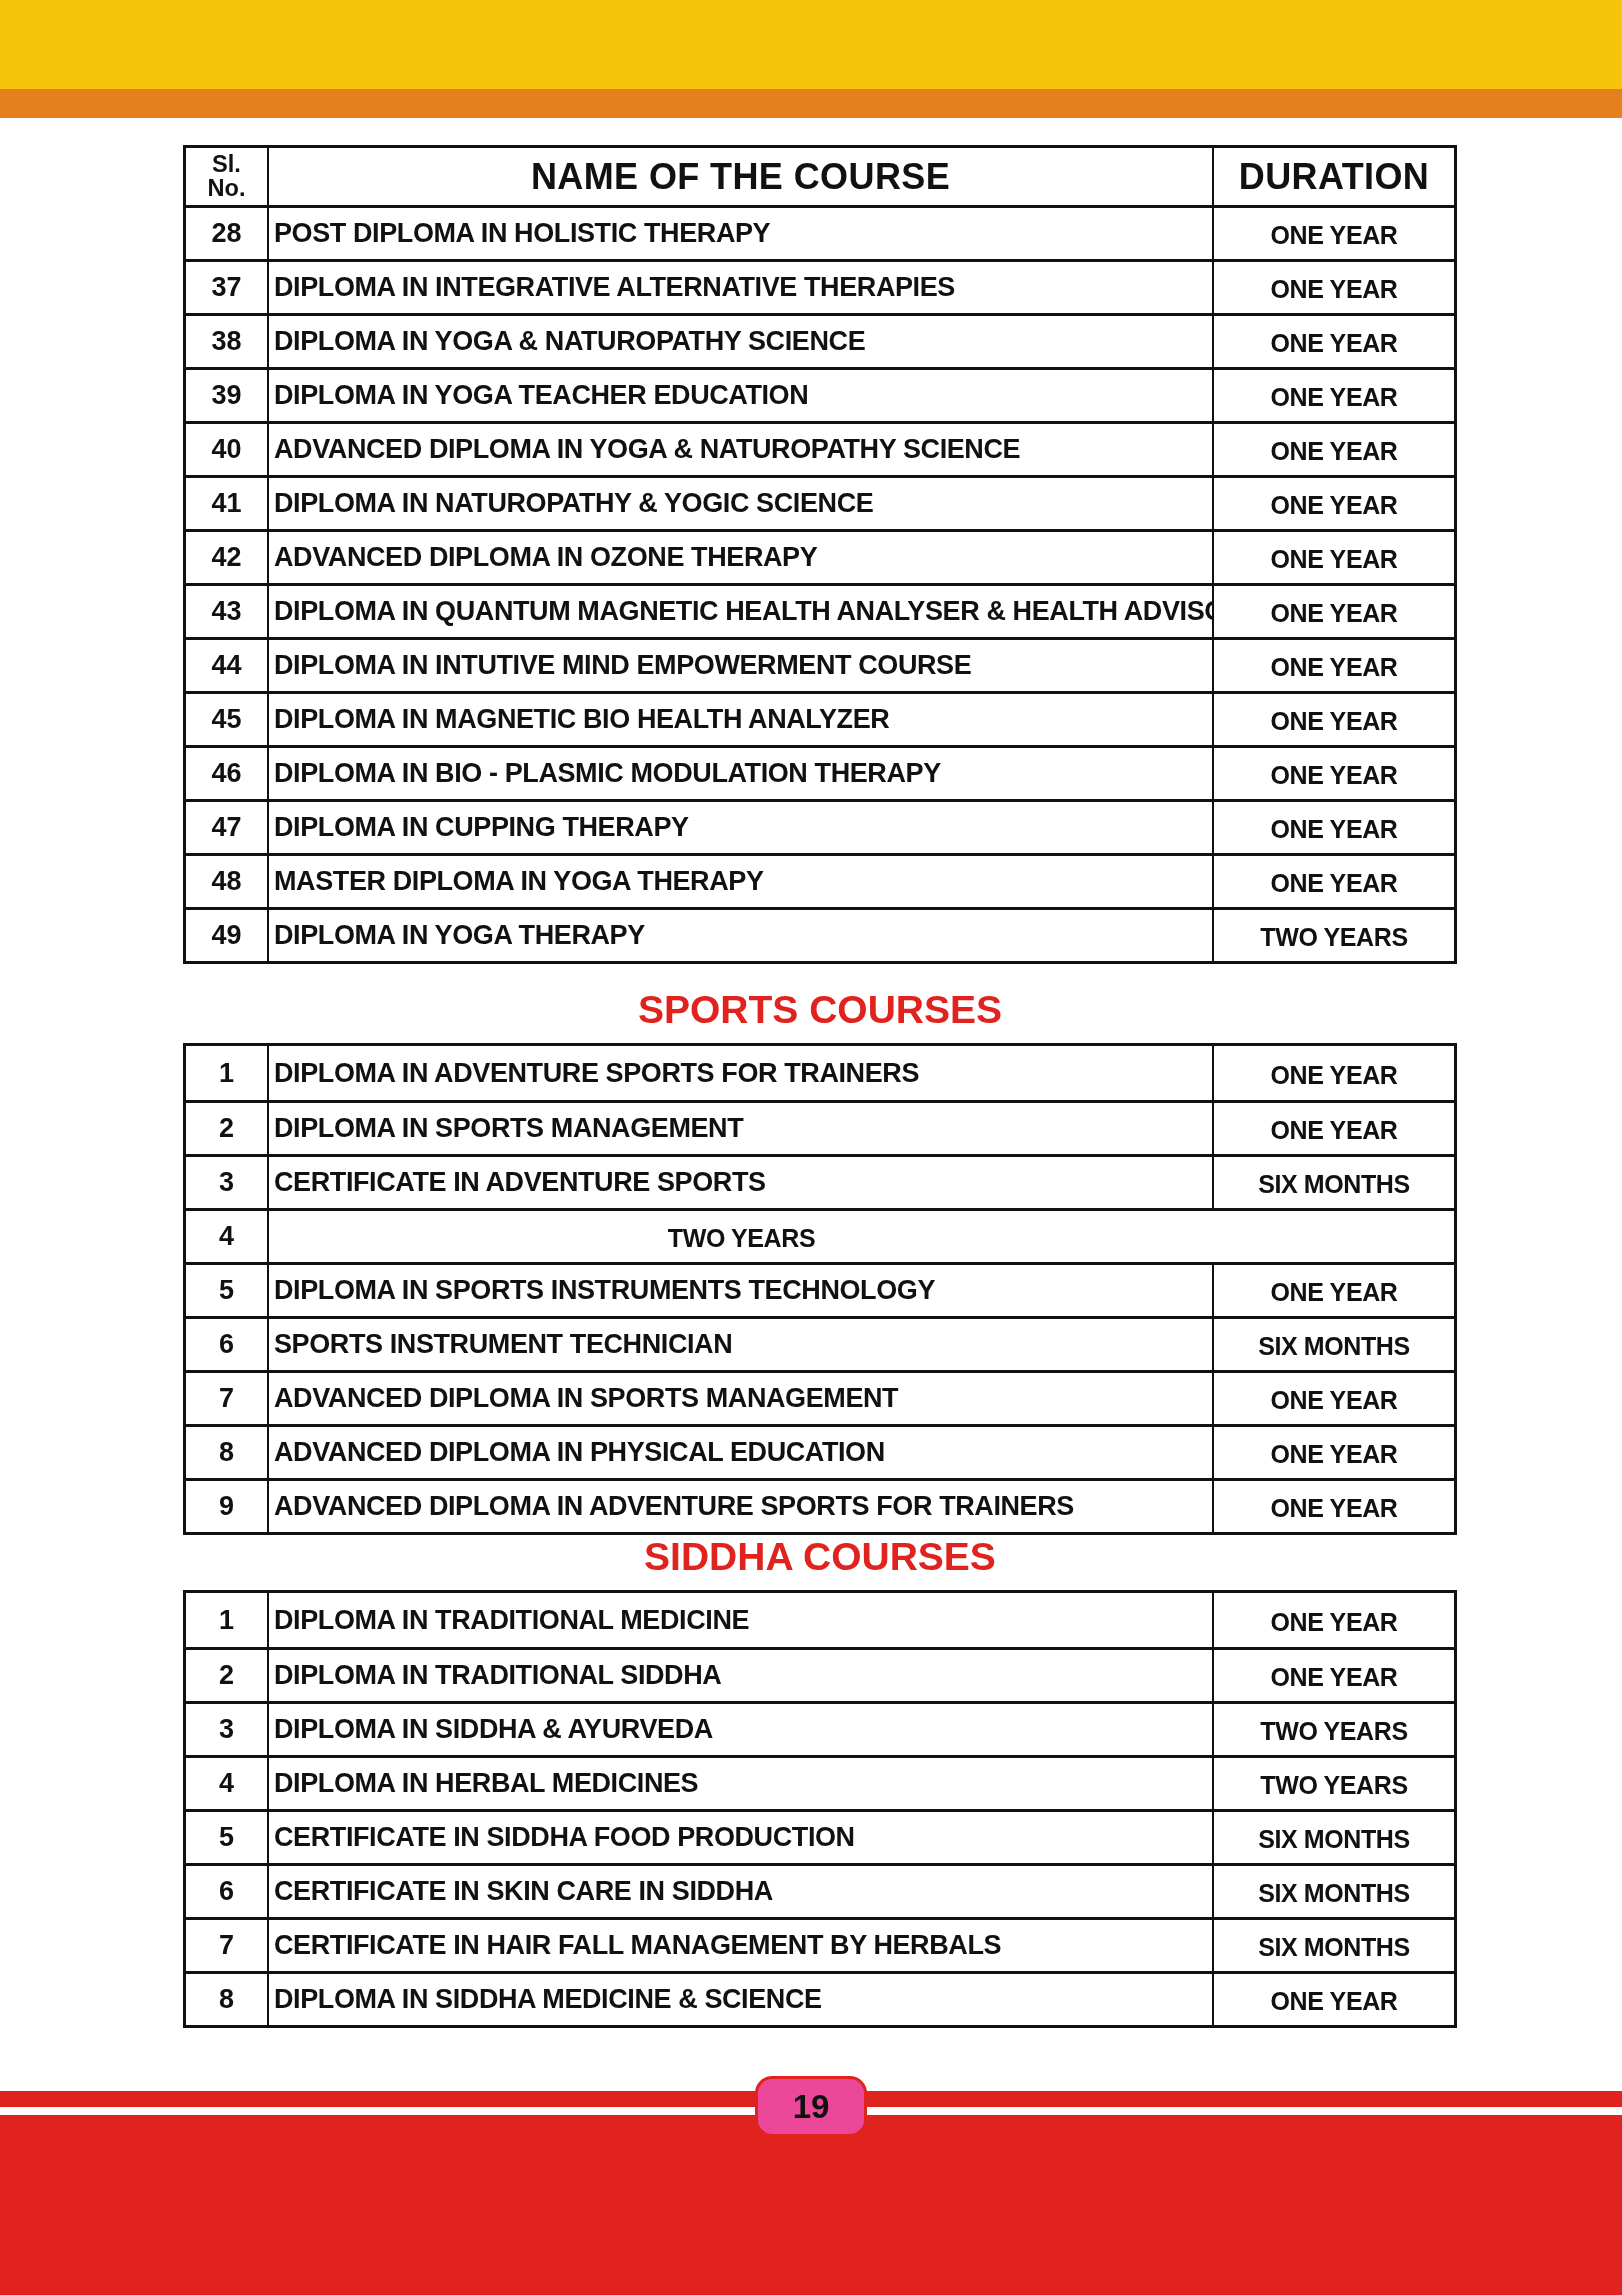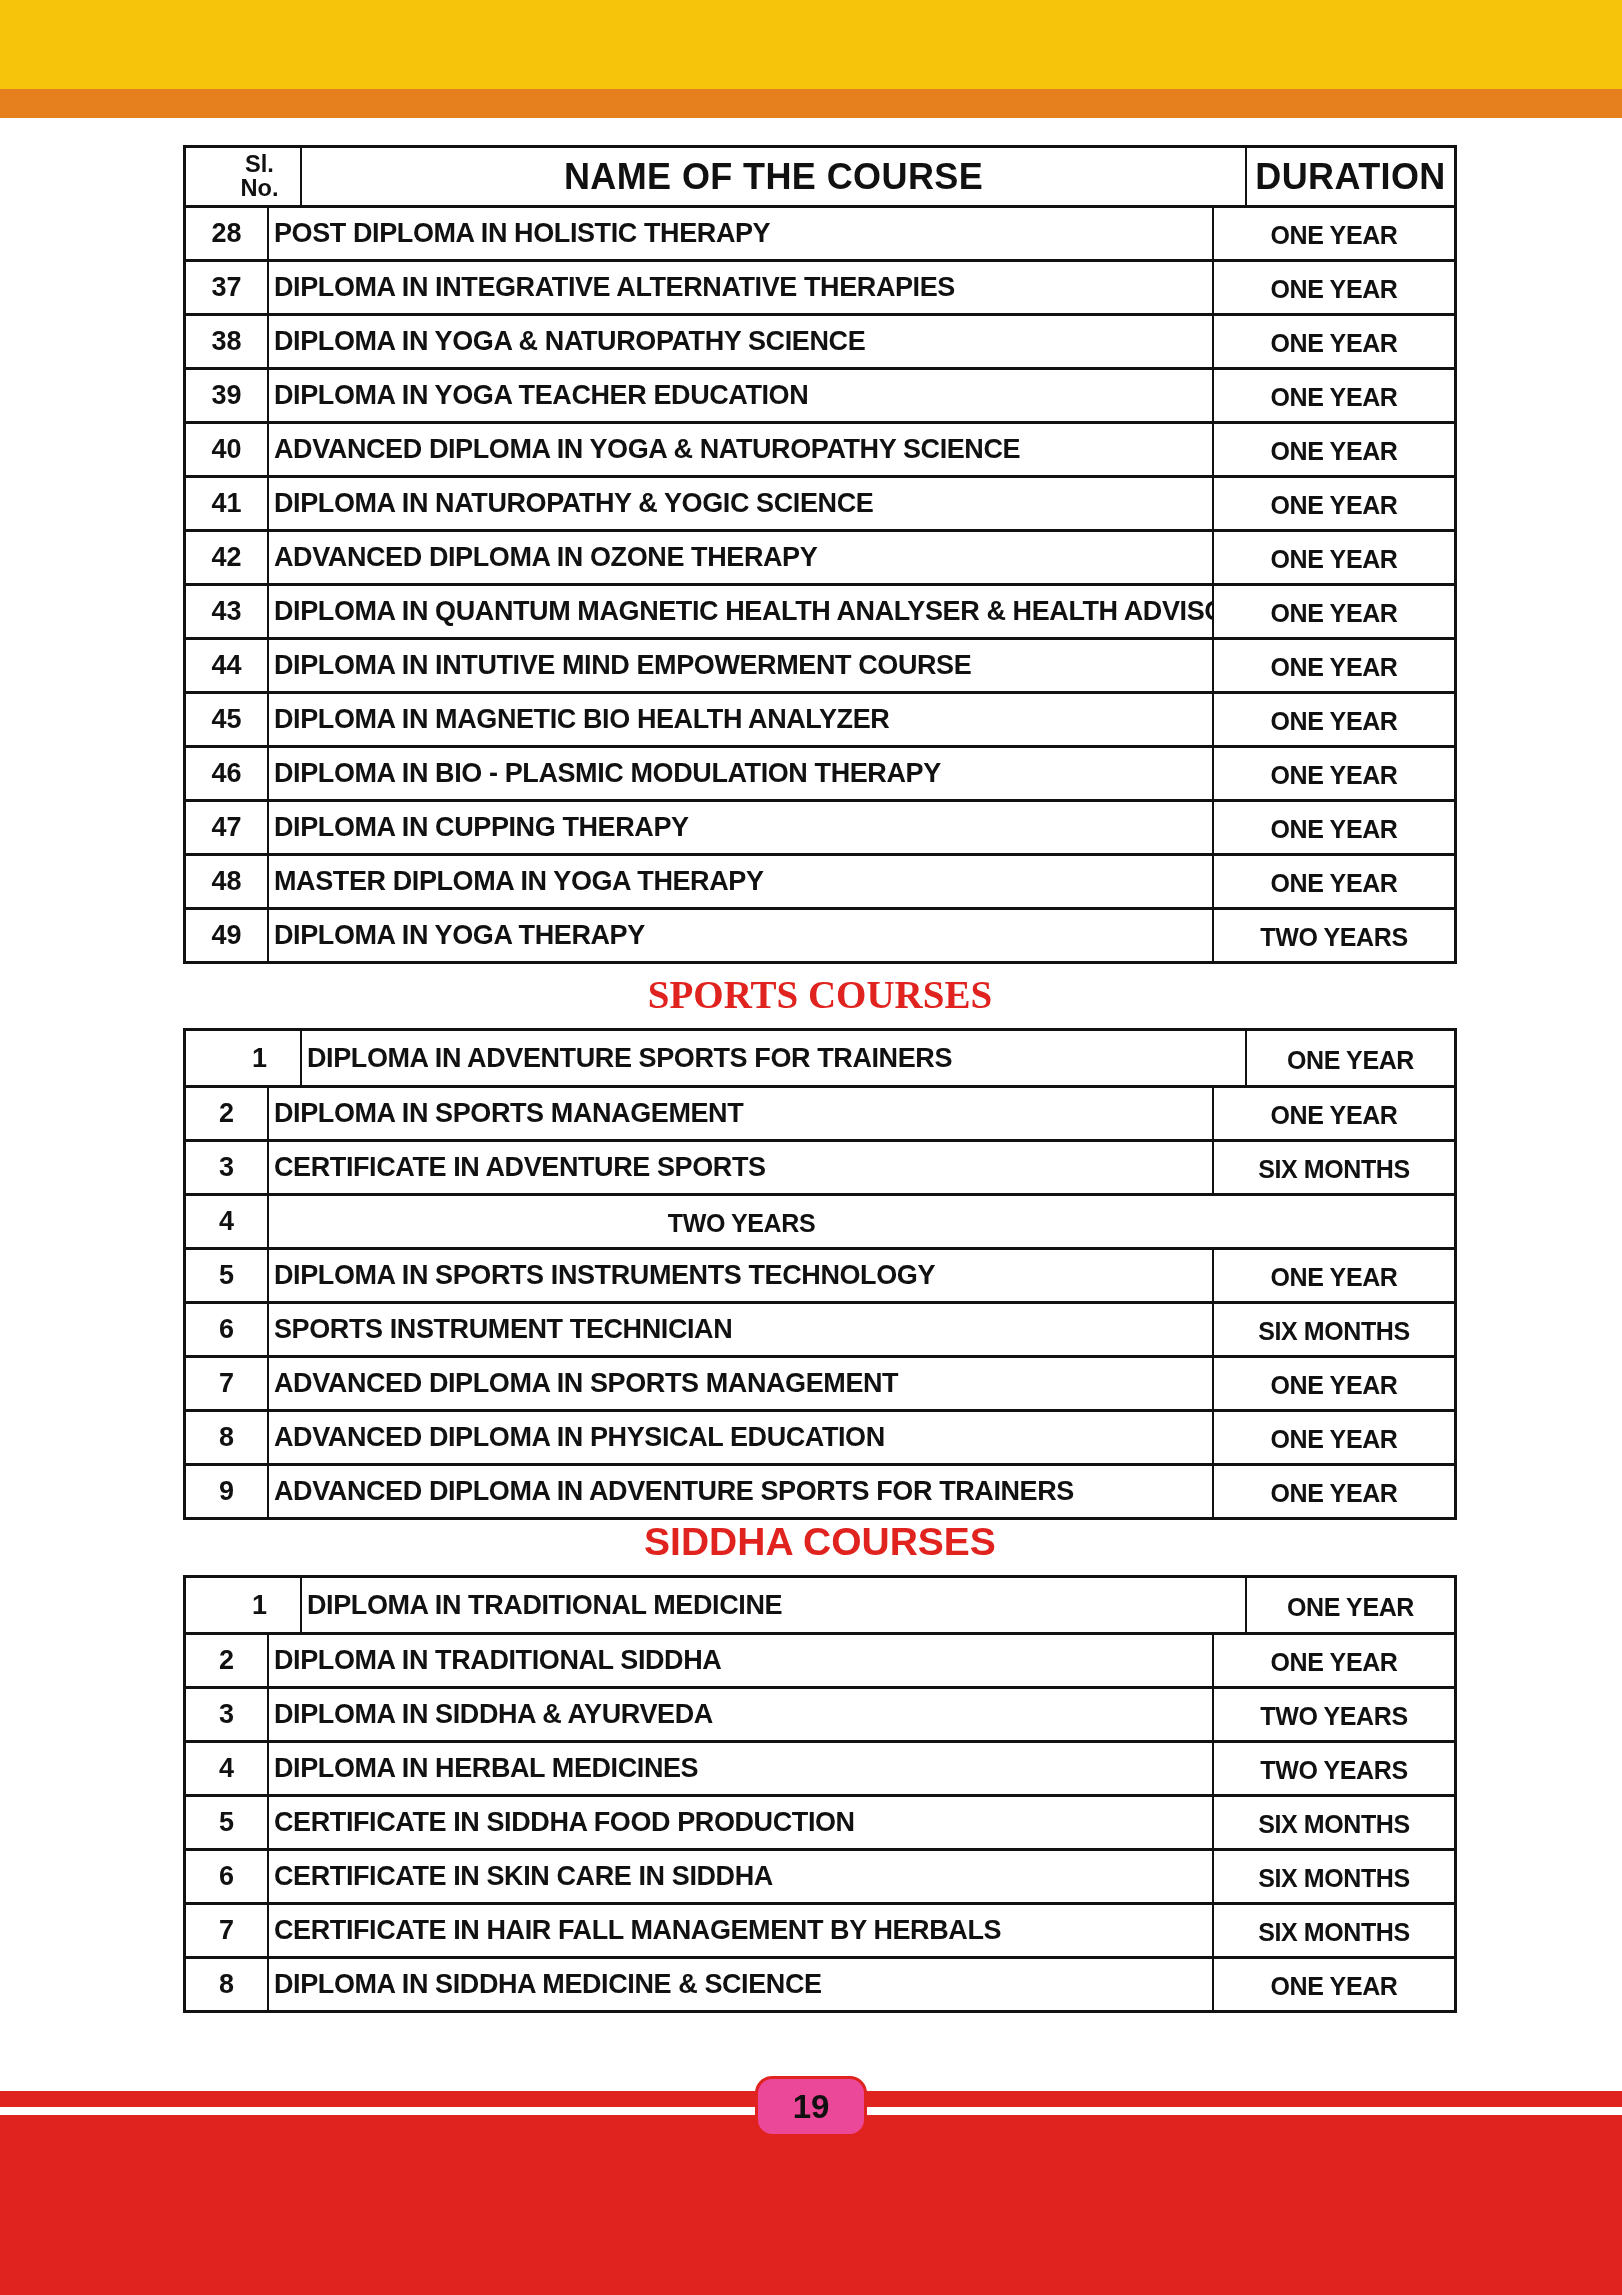--- a/index.html
+++ b/index.html
@@ -22,39 +22,39 @@
   
   .bar-yellow { position: absolute; left: 0; top: 0; width: 1622px; height: 89px; background: var(--yellow); }
   .bar-orange { position: absolute; left: 0; top: 89px; width: 1622px; height: 29px; background: var(--orange); }
 
   
   .content { position: absolute; left: 183px; top: 145px; width: 1274px; }
 
   
   .tbl { border: 3.1px solid var(--ink); background: #fff; }
   .row { display: grid; grid-template-columns: 83px 945px 1fr; height: 54px; border-top: 3.1px solid var(--ink); }
-  .tbl .row:first-child { border-top: none; margin-left: 33px; }
+  .tbl .row:first-child { border-top: none; }
   .row.hdr { height: 57px; }
   .cell { display: flex; align-items: center; overflow: hidden; white-space: nowrap; }
   .cell.sl   { justify-content: center; border-right: 2.4px solid var(--ink); font-weight: 700; font-size: 27px; }
   .cell.name { padding-left: 5px; border-right: 2.4px solid var(--ink); font-weight: 700; font-size: 27px; letter-spacing: -0.4px; }
   .cell.dur  { justify-content: center; font-weight: 700; font-size: 25px; padding-top: 4.7px; letter-spacing: -0.4px; }
 
   .hdr .sl   { flex-direction: column; justify-content: center; line-height: 23.6px; font-size: 23.6px; }
   .hdr .name { justify-content: center; padding-left: 0; font-size: 36px; letter-spacing: 0.4px; }
   .hdr .dur  { font-size: 36px; padding-top: 0; letter-spacing: 0.4px; }
 
   .section-heading {
     text-align: center;
     color: var(--red);
     font-weight: 800;
     font-size: 39px;
     letter-spacing: 0;
   }
-  .heading-sports { margin-top: 8px; margin-bottom: 11px; font-family: Liberation Serif, serif; }
+  .heading-sports { margin-top: 24px; margin-bottom: 11px; }
   .heading-siddha { margin-bottom: 11px; }
 
   
   .footer-stripe { position: absolute; left: 0; top: 2091px; width: 1622px; height: 15.7px; background: var(--red); }
   .footer-band   { position: absolute; left: 0; top: 2115px; width: 1622px; height: 181px; background: var(--red); }
   .page-badge {
     position: absolute; left: 755px; top: 2076px; width: 112px; height: 61px;
     background: #ec4899; border: 3.1px solid var(--red); border-radius: 17.3px;
     display: flex; align-items: center; justify-content: center;
     font-weight: 700; font-size: 33px; z-index: 5;

